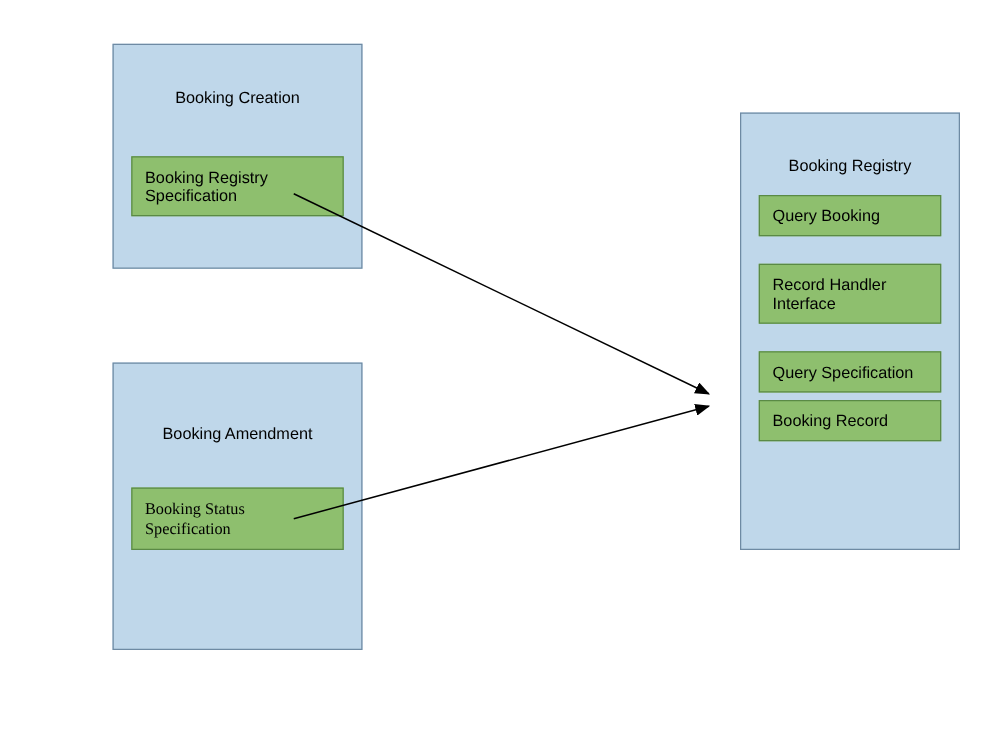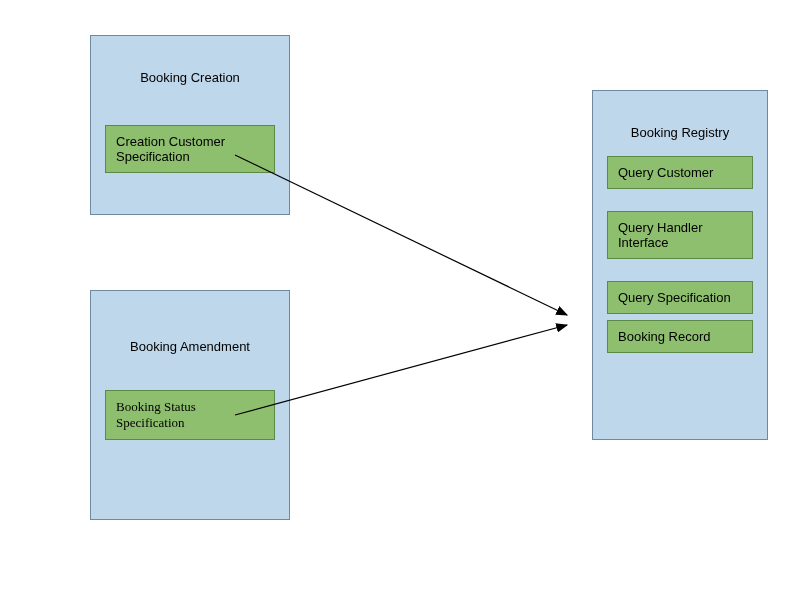--- a/index.html
+++ b/index.html
@@ -40,38 +40,38 @@
     height: 600px;
     pointer-events: none;
   }
 </style>
 </head>
 <body>
 
 <div class="module" style="left:90px; top:35px; width:200px; height:180px;">
   <div class="module-title">Booking Creation</div>
   <div class="inner-box" style="margin-top:40px;">
-    <span>Creation Customer Specification</span>
+    <span>Booking Registry Specification</span>
   </div>
 </div>
 
 <div class="module" style="left:90px; top:290px; width:200px; height:230px;">
   <div class="module-title" style="margin-top:24px;">Booking Amendment</div>
   <div class="inner-box" style="margin-top:36px;font-family:Liberation Serif, serif;">
     <span>Booking Status Specification</span>
   </div>
 </div>
 
 <div class="module" style="left:592px; top:90px; width:176px; height:350px;">
   <div class="module-title">Booking Registry</div>
   <div class="inner-box" style="margin-top:6px;">
-    <span>Query Customer</span>
+    <span>Query Booking</span>
   </div>
   <div class="inner-box" style="margin-top:22px;">
-    <span>Query Handler Interface</span>
+    <span>Record Handler Interface</span>
   </div>
   <div class="inner-box" style="margin-top:22px;">
     <span>Query Specification</span>
   </div>
   <div class="inner-box" style="">
     <span>Booking Record</span>
   </div>
 </div>
 
 <svg class="arrows">

